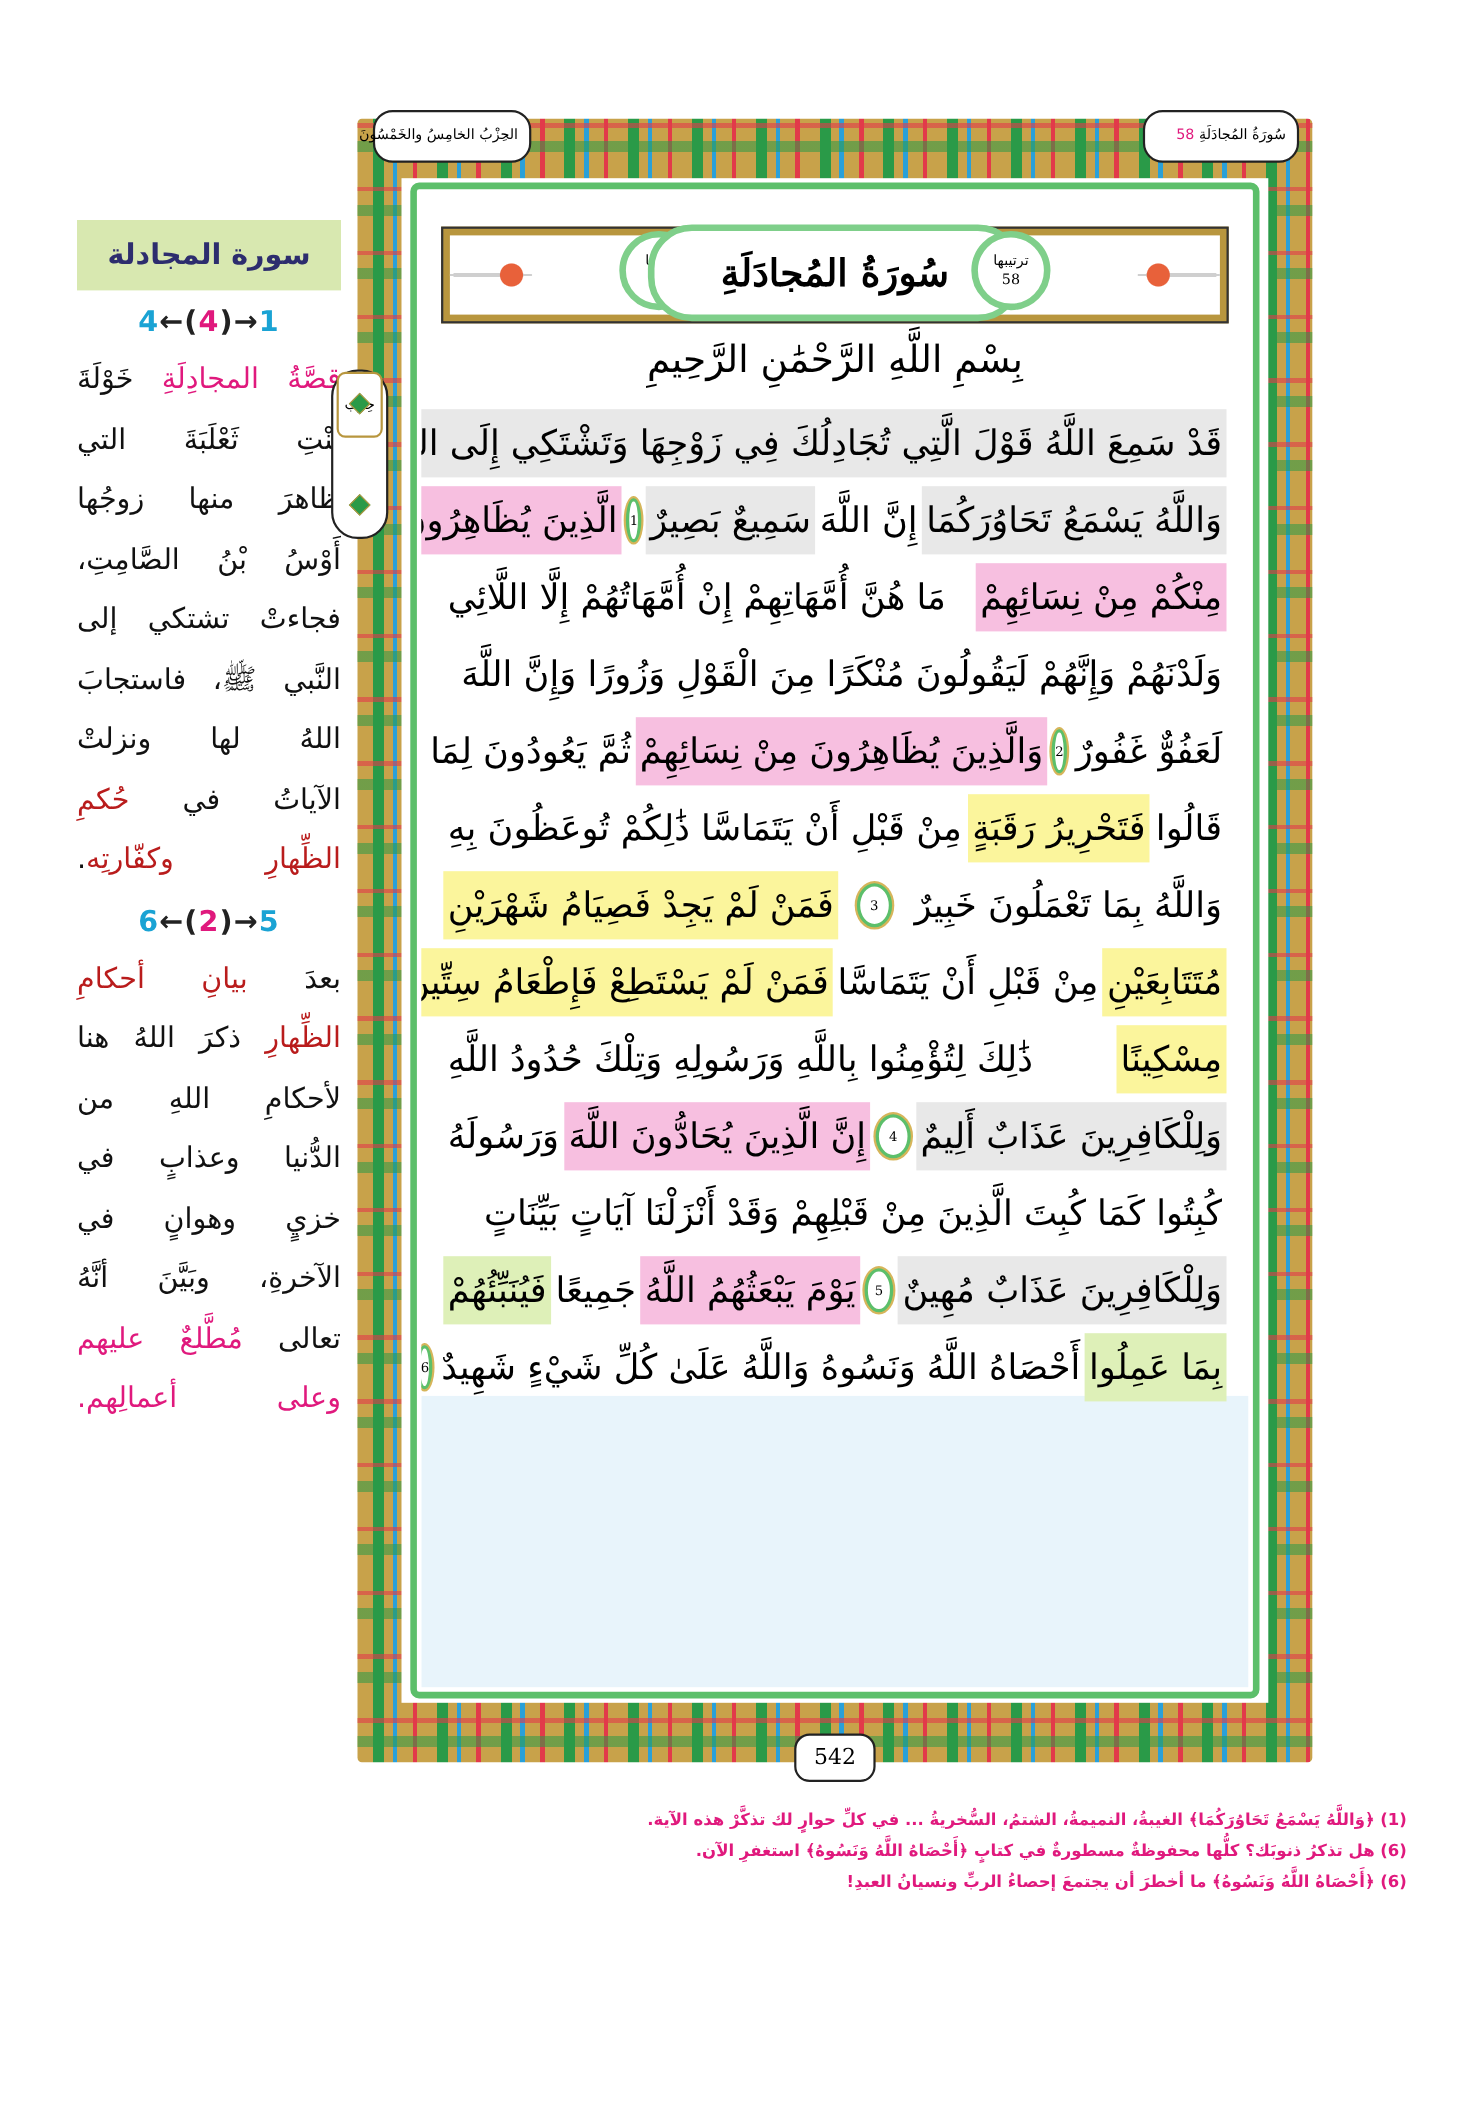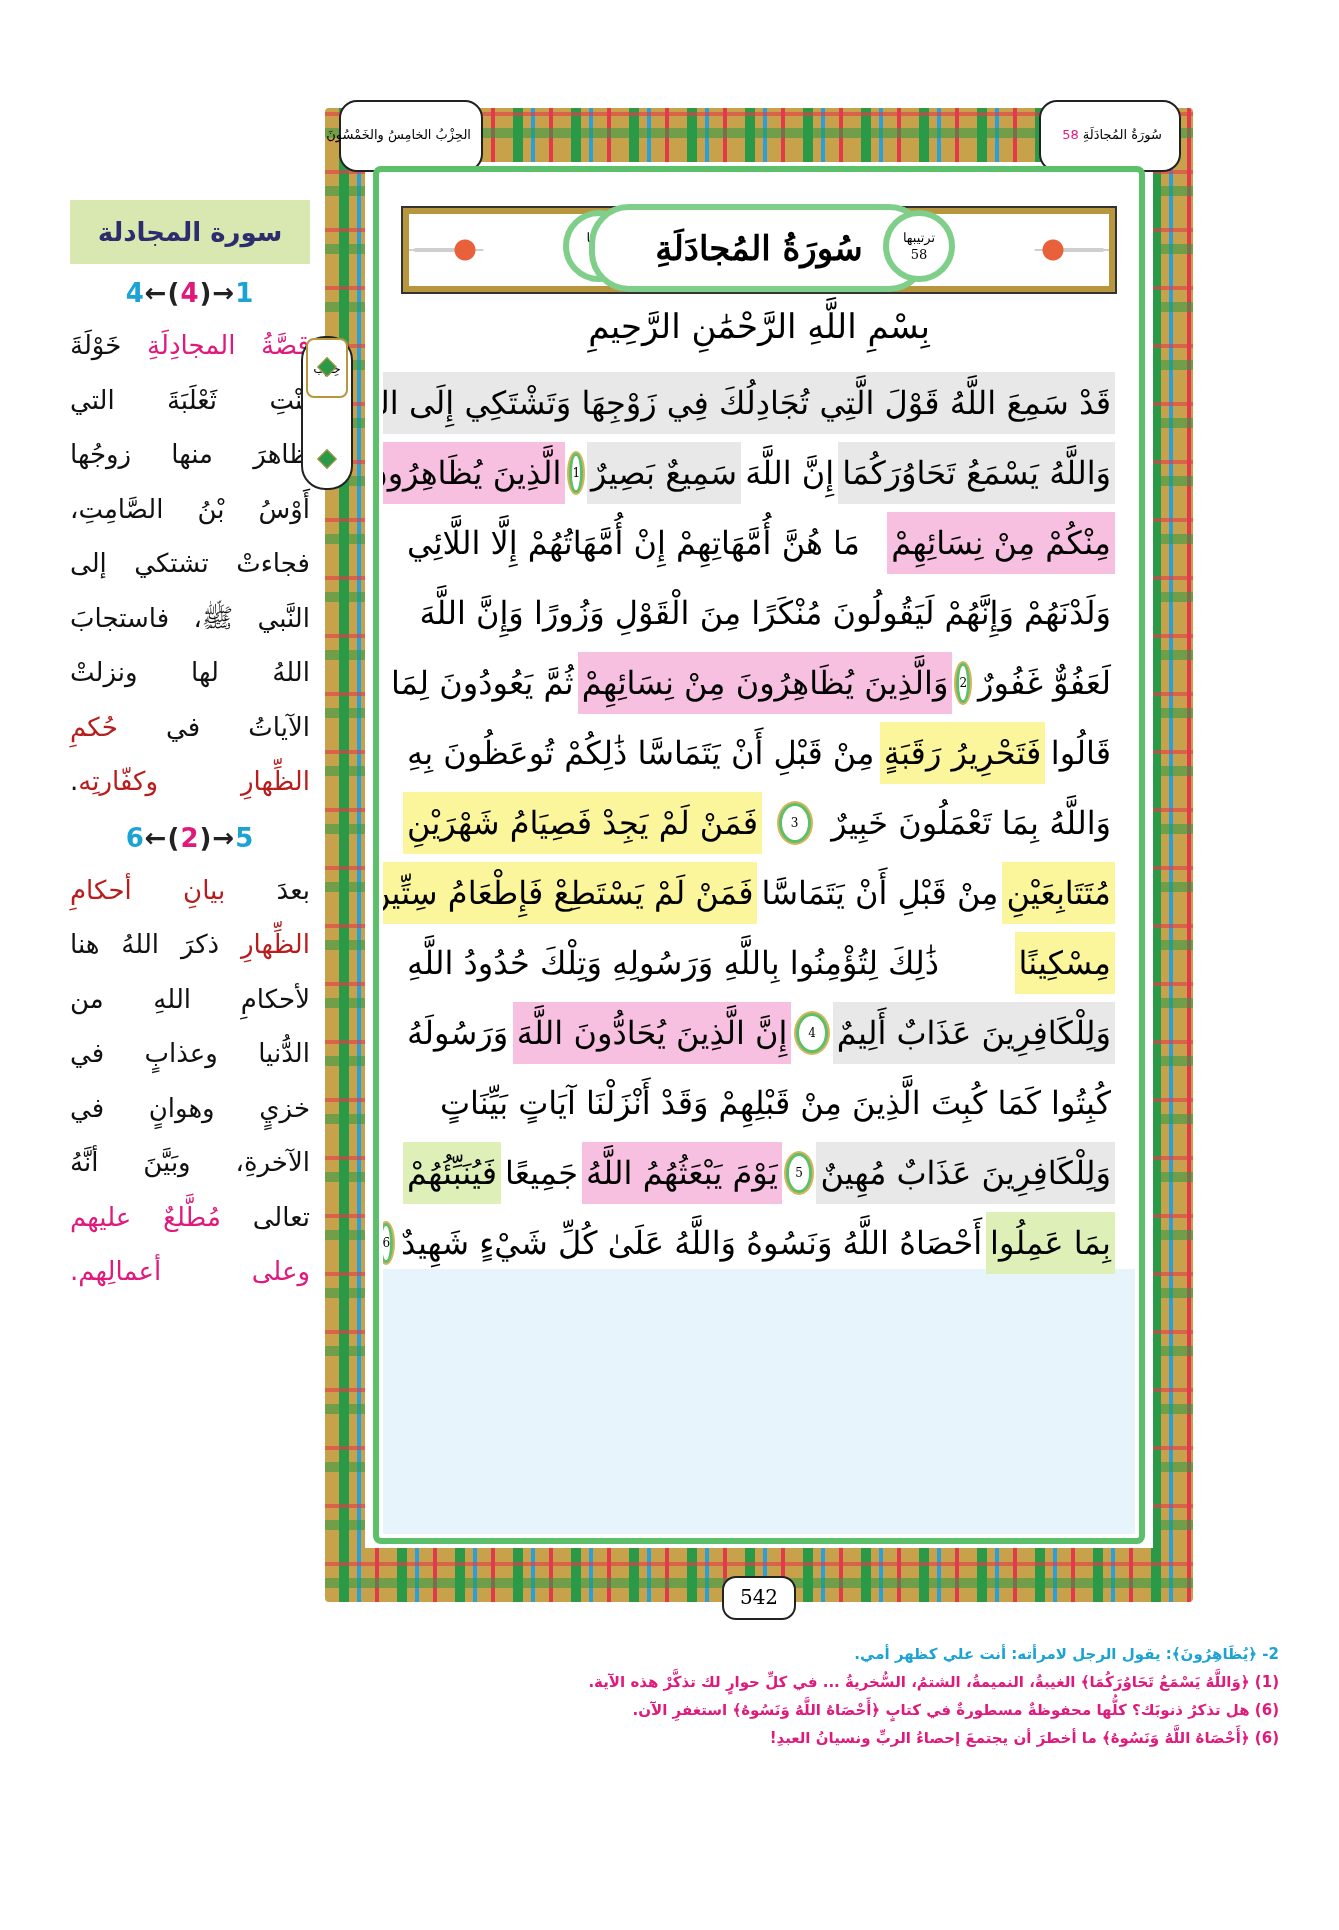--- a/index.html
+++ b/index.html
@@ -44,24 +44,24 @@
     position:absolute; left:58px; top:68px; right:58px; bottom:68px;
     background:#ffffff; overflow:hidden;
   }
   .lightblue-zone {
     position:absolute; left:0; right:0; top:1093px; bottom:0; background:#e8f4fb;
   }
 
   
   .oval {
     position:absolute; top:-8px; height:36px; background:#fff; border:2px solid #222; border-radius:18px;
-    font-size:13px; line-height:34px; text-align:center; direction:rtl; padding:16px 10px; white-space:nowrap;
+    font-size:13px; line-height:34px; text-align:center; direction:rtl; padding:4px 10px; white-space:nowrap;
   }
   .oval-left { left:14px; width:120px; }
-  .oval-right { right:12px; width:118px; }
+  .oval-right { right:12px; width:118px;text-align:right; }
   .oval .num { color:#e0197d; margin-left:4px; }
 
   
   .hizb {
     position:absolute; left:-24px; top:228px; width:48px; height:150px; background:#fff;
     border:2px solid #222; border-radius:24px; display:flex; justify-content:center;
   }
   .hizb-inner {
     width:38px; height:56px; border:2px solid #b8963e; border-radius:8px; background:#fff;
     display:flex; align-items:center; justify-content:center; font-size:13px; direction:rtl;
@@ -268,17 +268,16 @@
   </div>
 
   <div class="hizb">
     <div class="hizb-inner">حِزْب</div>
   </div>
 
   <div class="pagenum">542</div>
 </div>
 
 <div class="notes" id="notes">
-    <div class="note blue">2- ﴿يُظَاهِرُونَ﴾: يقول الرجل لامرأته: أنت علي كظهر أمي.</div>
     <div class="note mag">(1) ﴿وَاللَّهُ يَسْمَعُ تَحَاوُرَكُمَا﴾ الغيبةُ، النميمةُ، الشتمُ، السُّخريةُ ... في كلِّ حوارٍ لك تذكَّرْ هذه الآية.</div>
     <div class="note mag">(6) هل تذكرُ ذنوبَك؟ كلُّها محفوظةٌ مسطورةٌ في كتابٍ ﴿أَحْصَاهُ اللَّهُ وَنَسُوهُ﴾ استغفرِ الآن.</div>
     <div class="note mag">(6) ﴿أَحْصَاهُ اللَّهُ وَنَسُوهُ﴾ ما أخطرَ أن يجتمعَ إحصاءُ الربِّ ونسيانُ العبدِ!</div>
   </div>
 
 </body></html>

